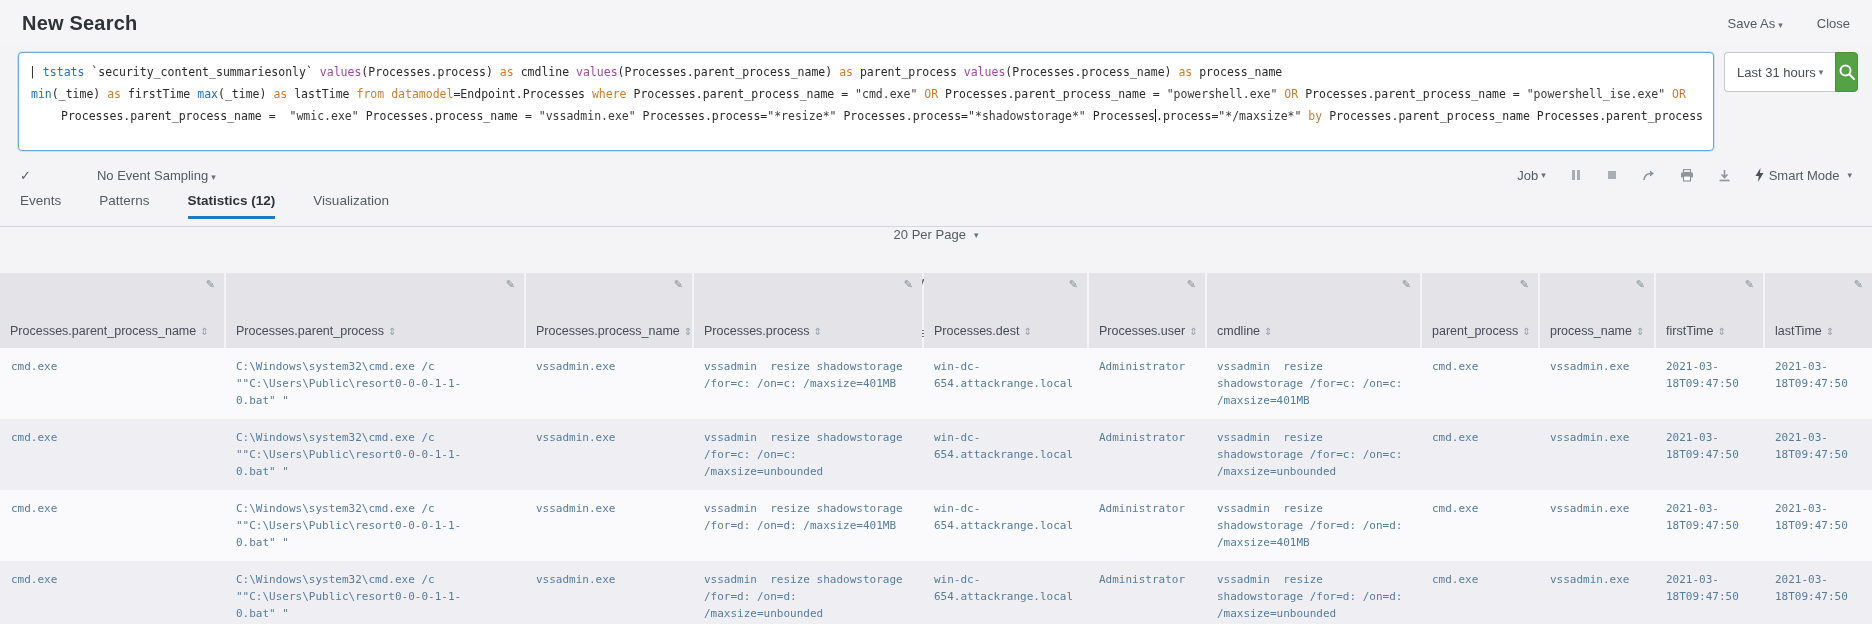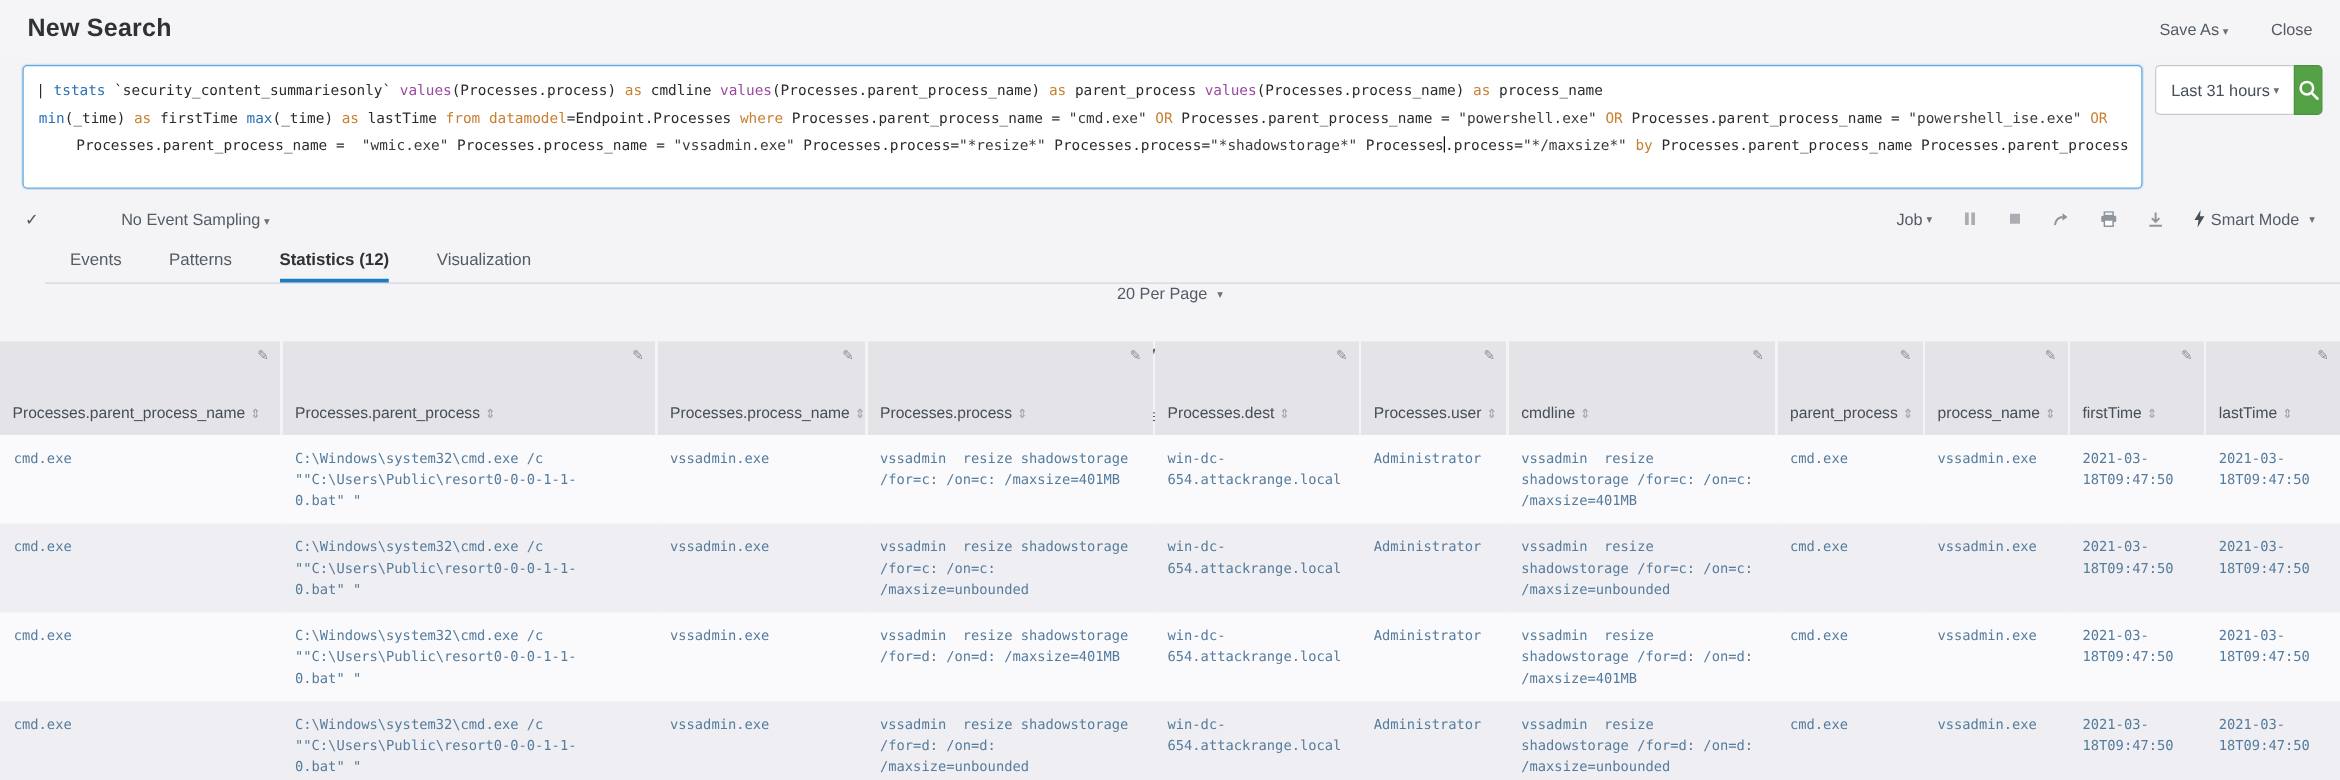--- a/index.html
+++ b/index.html
@@ -39,21 +39,21 @@
   .results-bar { display:flex; align-items:center; height:36px; padding:0 20px; margin-top:6px;
                  font-size:13px; color:#3c424a; }
   .check { color:#545b64; margin-right:6px; font-size:13px; }
   .sampling { margin-left:60px; color:#545b64; cursor:pointer; }
   .results-bar .spacer { flex:1; }
   .job-controls { display:flex; gap:24px; color:#545b64; }
   .job-controls .ctl { cursor:pointer; display:flex; align-items:center; }
   .smart { display:flex; align-items:center; gap:5px; cursor:pointer; }
 
   
-  .tabs { display:flex; align-items:flex-end; height:34px; padding:0 20px; border-bottom:1px solid #d6d6db;margin-left:36px; }
+  .tabs { display:flex; align-items:flex-start; height:34px; padding:0 20px; border-bottom:1px solid #d6d6db; }
   .tab { margin-right:38px; padding-bottom:8px; font-size:13.5px; color:#545b64; cursor:pointer;
          border-bottom:3px solid transparent; }
   .tab.active { color:#2f3237; font-weight:bold; border-bottom-color:#1f7bc1; }
 
   
   .toolbar { display:flex; align-items:center; height:38px; padding:0 20px; gap:34px;
              font-size:13px; color:#545b64;flex-direction:column; }
   .tool { cursor:pointer; display:flex; align-items:center; gap:5px; }
   .pencil-glyph { font-size:12px; color:#6a717a; }
 

